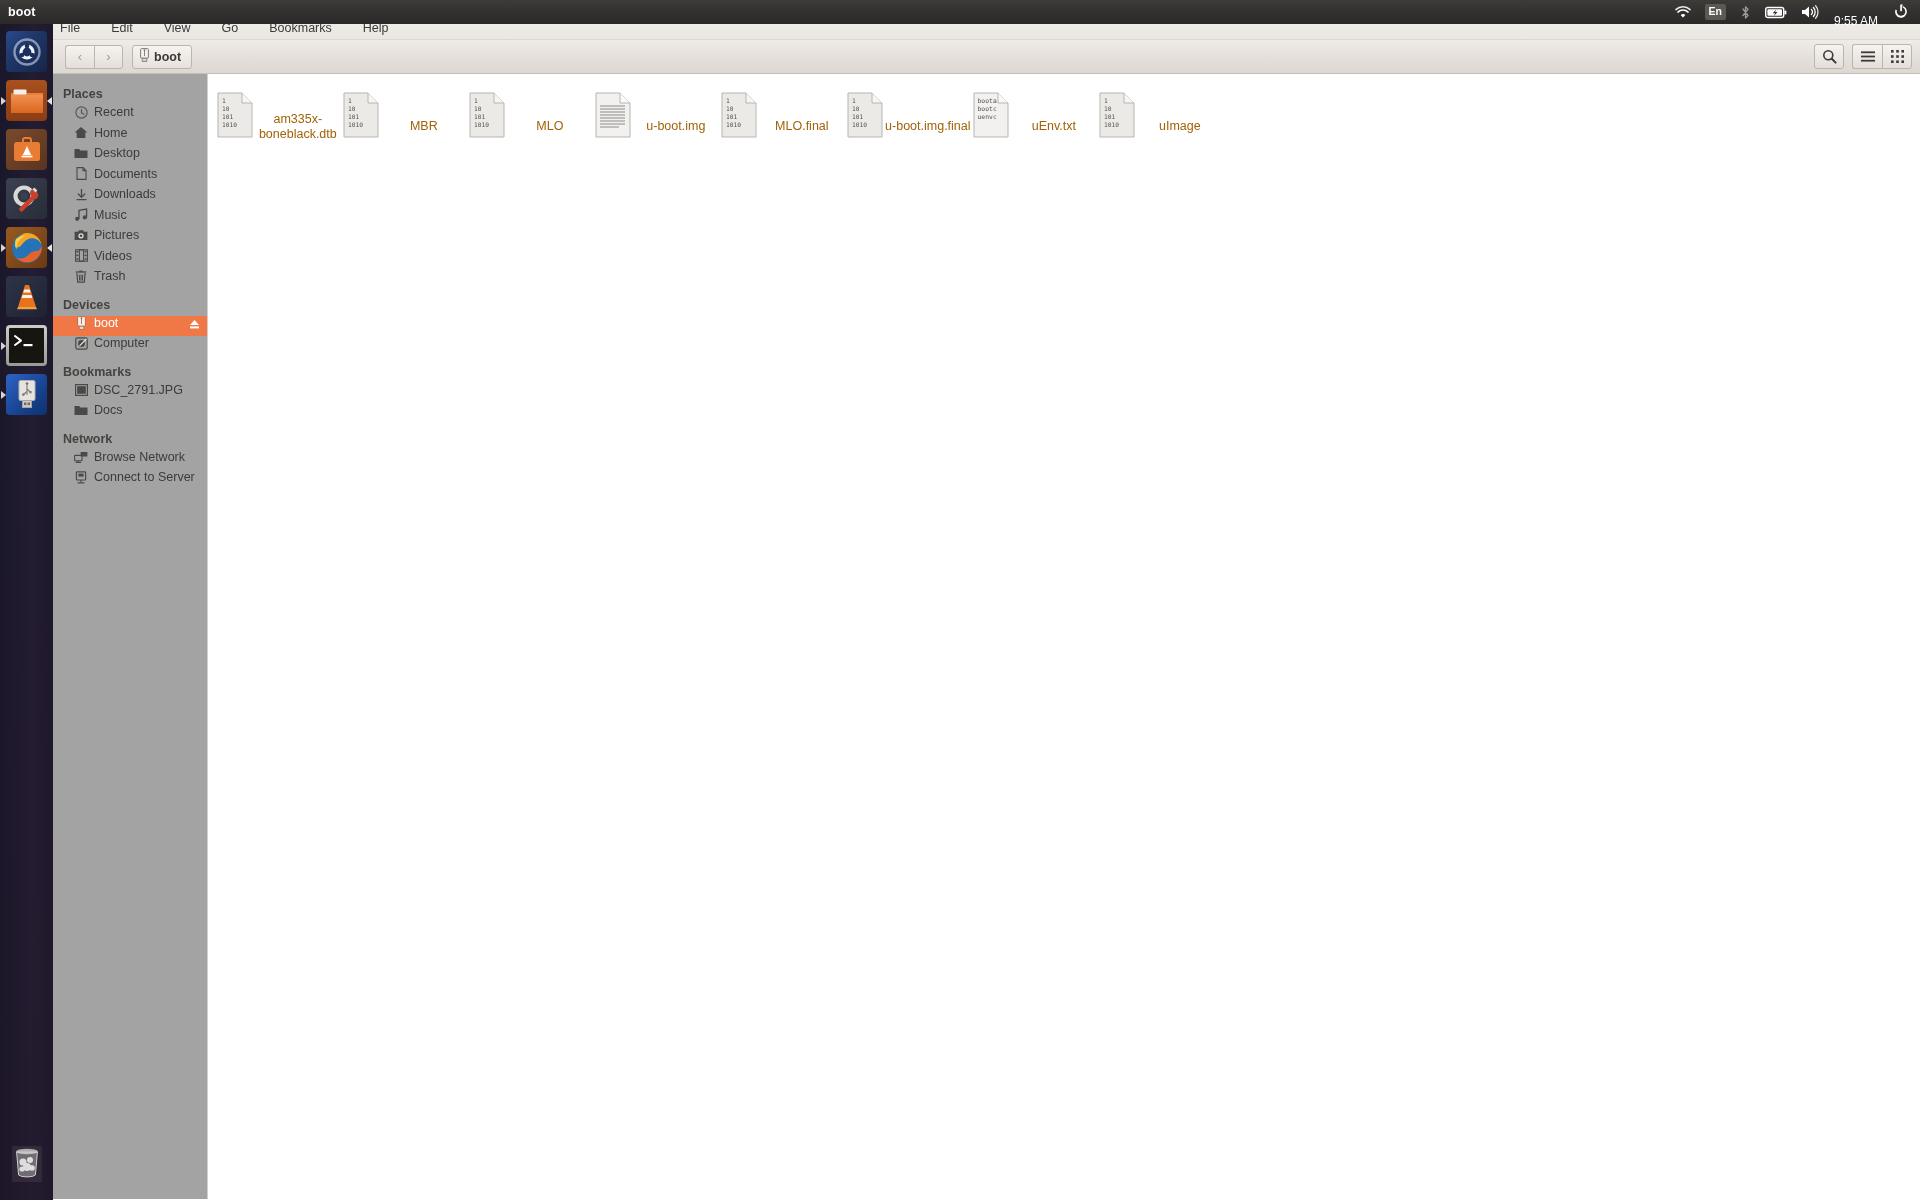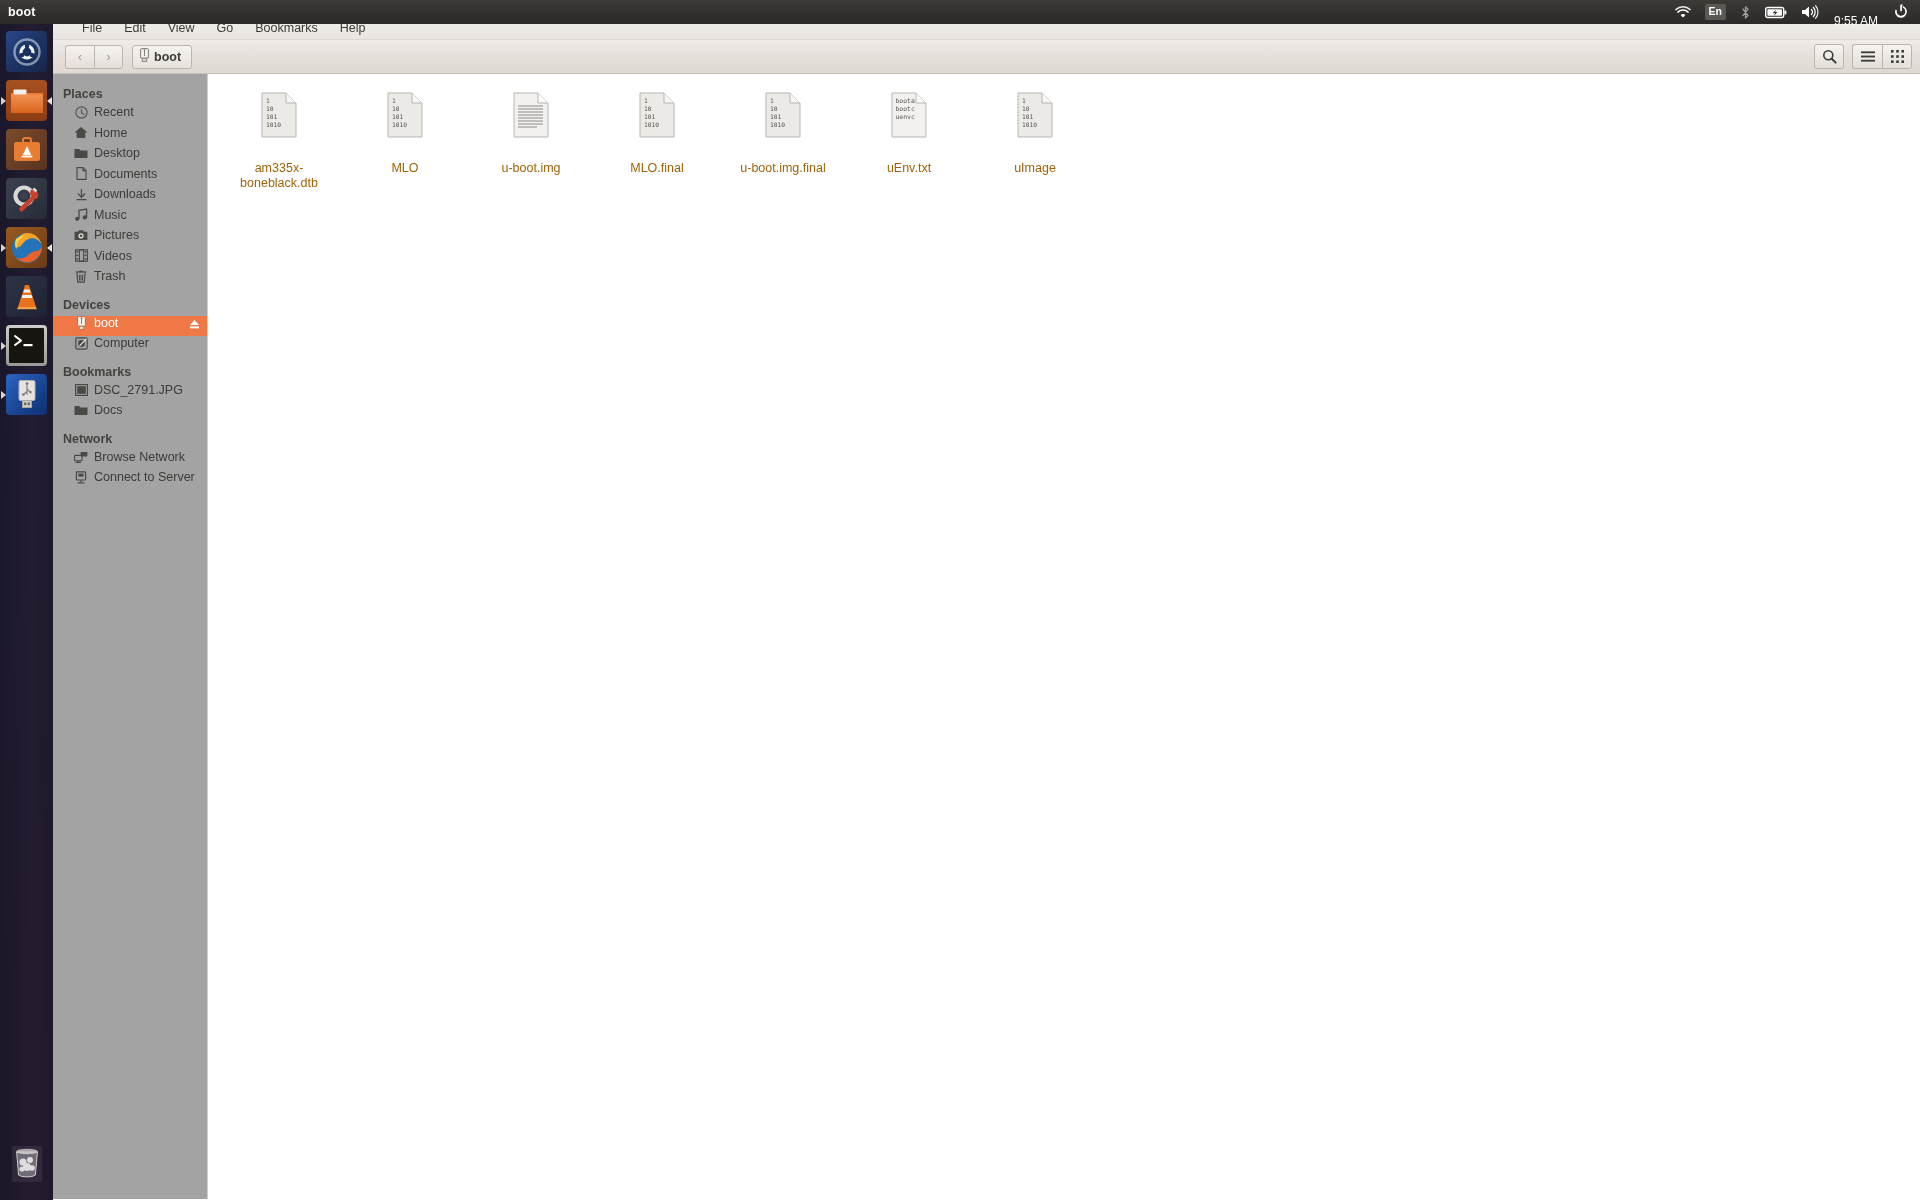--- a/index.html
+++ b/index.html
@@ -70,21 +70,21 @@
   
   #fm {
     position:absolute; top:18px; left:53px;
     width:1867px; height:1182px;
     background:#ffffff; z-index:20;
   }
   
   #menubar {
     height:22px; background:linear-gradient(to bottom,#f2efec,#e9e5e1);
     border-bottom:1px solid #dcd7d2;
-    display:flex; align-items:center; padding-left:22px; gap:8px;
+    display:flex; align-items:center; padding-left:0; gap:17px;
   }
   .menu-item {
     font-size:12.5px; color:#3c3b37; padding:2px 7px; line-height:1;
   }
   
   #toolbar {
     height:34px;
     background:linear-gradient(to bottom,#efebe7 0%,#e4dfda 55%,#ded8d2 100%);
     border-bottom:1px solid #c6bfb8;
     display:flex; align-items:center; padding:0 8px;
@@ -138,21 +138,21 @@
   .sb-ico { width:14px; height:14px; display:flex; align-items:center;
             justify-content:center; flex:none; }
   .sb-eject { position:absolute; right:7px; top:50%; transform:translateY(-50%); }
 
   
   #iconview {
     flex:1; background:#ffffff; padding:14px 0 0 0; position:relative;
   }
   #iconrow { display:flex; padding-left:8px; }
   .file-cell {
-    width:126px; display:flex; flex-direction:column; align-items:center;
+    width:126px; display:flex; flex-direction:row; align-items:center;
     padding-top:4px;
   }
   .file-icon { width:52px; height:64px; display:flex; align-items:flex-start;
                justify-content:center; }
   .file-label {
     margin-top:5px; font-size:12.5px; color:#a16207; text-align:center;
     line-height:15px; width:122px; word-wrap:break-word;
   }
 </style>
 </head>
@@ -619,20 +619,35 @@
                 <text x="5" y="11">1</text>
                   <text x="5" y="19">10</text>
                 <text x="5" y="27">101</text>
                   <text x="5" y="35">1010</text>
               </g>
             </svg>
           </div>
           <div class="file-label">am335x-boneblack.dtb</div>
         </div>
 
+        <div class="file-cell">
+          <div class="file-icon">
+            <svg width="36" height="46" viewBox="0 0 36 46">
+              <path d="M1 1 L25 1 L35 11 L35 45 L1 45 Z" fill="#eceae7" stroke="#b9b5b0" stroke-width="1"></path>
+              <path d="M25 1 L25 11 L35 11" fill="#f7f6f4" stroke="#b9b5b0" stroke-width="1"></path>
+              <g fill="#55534f" font-family="'DejaVu Sans Mono',monospace" font-size="6.2">
+                <text x="5" y="11">1</text>
+                  <text x="5" y="19">10</text>
+                <text x="5" y="27">101</text>
+                  <text x="5" y="35">1010</text>
+              </g>
+            </svg>
+          </div>
+          <div class="file-label">MBR</div>
+        </div>
 
         <div class="file-cell">
           <div class="file-icon">
             <svg width="36" height="46" viewBox="0 0 36 46">
               <path d="M1 1 L25 1 L35 11 L35 45 L1 45 Z" fill="#eceae7" stroke="#b9b5b0" stroke-width="1"></path>
               <path d="M25 1 L25 11 L35 11" fill="#f7f6f4" stroke="#b9b5b0" stroke-width="1"></path>
               <g fill="#55534f" font-family="'DejaVu Sans Mono',monospace" font-size="6.2">
                 <text x="5" y="11">1</text>
                   <text x="5" y="19">10</text>
                 <text x="5" y="27">101</text>

